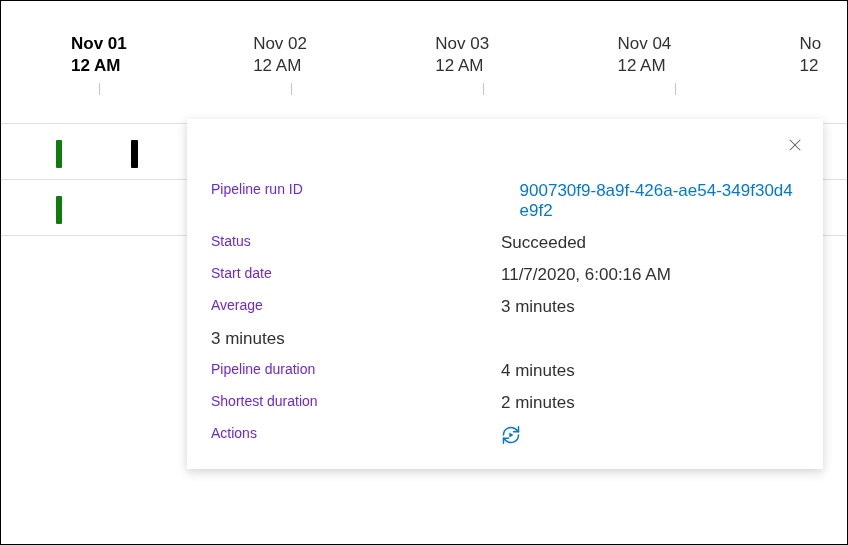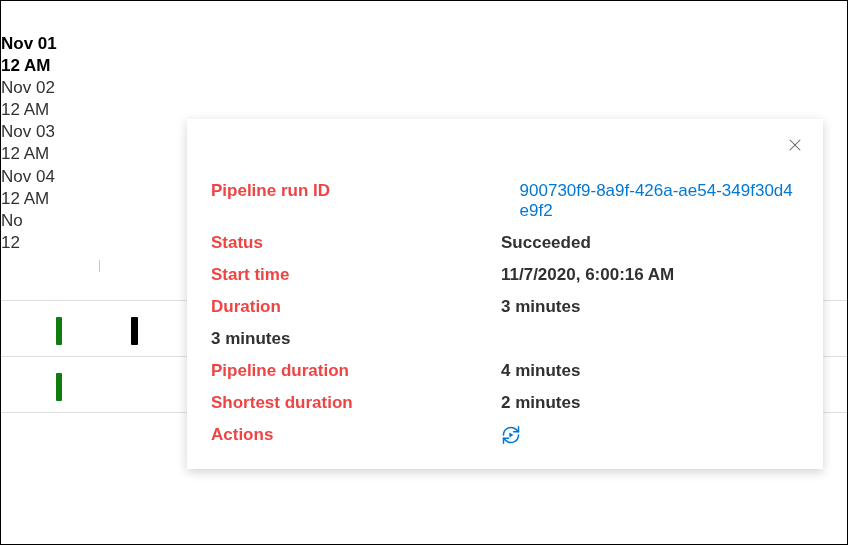--- a/index.html
+++ b/index.html
@@ -11,21 +11,21 @@
       font-family: "Segoe UI", -apple-system, BlinkMacSystemFont, sans-serif;
       width: 848px;
       height: 545px;
       background: #fff;
       position: relative;
       border: 1px solid #000;
     }
     .timeline-header {
       display: flex;
       padding-top: 32px;
-      flex-direction: column;
+      padding-left: 70px;
     }
     .date-col {
       width: 192px;
       text-align: left;
     }
     .date-label {
       font-size: 17px;
       font-weight: 400;
       color: #323130;
       line-height: 1.3;
@@ -94,28 +94,28 @@
     .detail-rows {
       margin-top: 32px;
     }
     .detail-row {
       display: flex;
       align-items: flex-start;
       padding: 6px 0;
     }
     .detail-label {
       width: 290px;
-      font-size: 17px;
-      color: #ef4444;
-      font-weight: 700;
+      font-size: 14px;
+      color: #6d28d9;
+      font-weight: 400;
     }
     .detail-value {
       font-size: 17px;
       color: #323130;
-      font-weight: 700;
+      font-weight: 400;
     }
     .detail-value.link {
       color: #0078d4;
       font-weight: 400;
       max-width: 280px;
       word-break: break-all;
       cursor: pointer;
       margin-left: 44px;
     }
     .action-icon {
@@ -193,25 +193,25 @@
   <div class="detail-rows">
     <div class="detail-row">
       <div class="detail-label">Pipeline run ID</div>
       <div class="detail-value link">900730f9-8a9f-426a-ae54-349f30d4e9f2</div>
     </div>
     <div class="detail-row">
       <div class="detail-label">Status</div>
       <div class="detail-value">Succeeded</div>
     </div>
     <div class="detail-row">
-      <div class="detail-label">Start time</div>
+      <div class="detail-label">Start date</div>
       <div class="detail-value">11/7/2020, 6:00:16 AM</div>
     </div>
     <div class="detail-row">
-      <div class="detail-label">Duration</div>
+      <div class="detail-label">Average</div>
       <div class="detail-value">3 minutes</div>
     </div>
     <div class="detail-row">
       <div class="detail-value">3 minutes</div>
     </div>
     <div class="detail-row">
       <div class="detail-label">Pipeline duration</div>
       <div class="detail-value">4 minutes</div>
     </div>
     <div class="detail-row">

